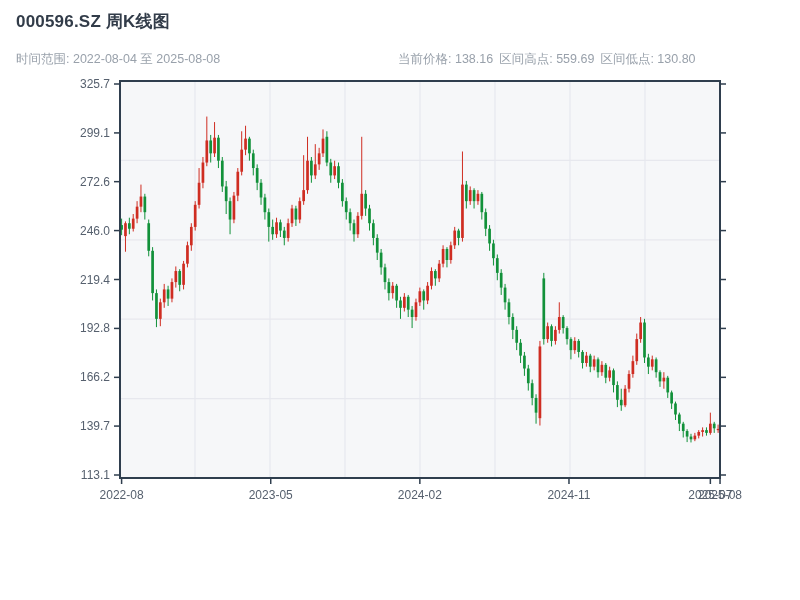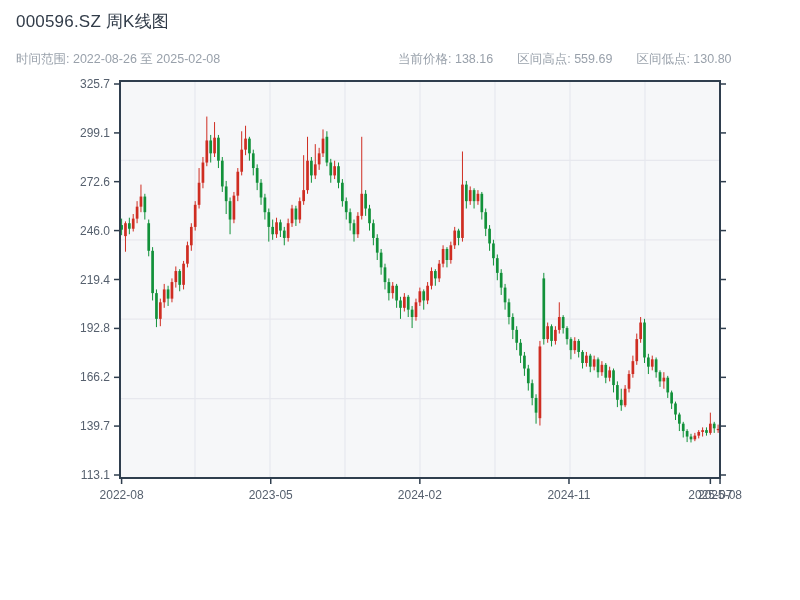--- a/index.html
+++ b/index.html
@@ -3,40 +3,40 @@
 <meta charset="utf-8">
 <style>
   html,body{margin:0;padding:0;}
   body{
     width:800px;height:600px;position:relative;overflow:hidden;
     background:#ffffff;
     font-family:"Liberation Sans","DejaVu Sans",sans-serif;
   }
   .page-title{
     position:absolute;left:16px;top:10px;margin:0;
-    font-size:17px;font-weight:400;color:#323c49;letter-spacing:.2px;
+    font-size:17px;font-weight:700;color:#323c49;letter-spacing:.2px;
   }
   .meta-left{
     position:absolute;left:16px;top:51px;
     font-size:12.5px;color:#99a1ab;
   }
   .meta-right{
     position:absolute;left:398px;top:51px;
-    display:flex;gap:24px;
+    display:flex;gap:6px;
     font-size:12.5px;color:#99a1ab;white-space:nowrap;
   }
   #chart-svg{position:absolute;left:0;top:0;}
   #chart-svg text{font-family:"Liberation Sans","DejaVu Sans",sans-serif;}
 </style>
 </head>
 <body>
 
 <div>
   <h1 class="page-title">000596.SZ 周K线图</h1>
-  <div class="meta-left">时间范围: 2022-08-26 至 2025-02-08</div>
+  <div class="meta-left">时间范围: 2022-08-04 至 2025-08-08</div>
   <div class="meta-right">
     <span>当前价格: 138.16</span>
     <span>区间高点: 559.69</span>
     <span>区间低点: 130.80</span>
   </div>
   <svg id="chart-svg" width="800" height="600">
       <rect x="120" y="81" width="600" height="397" fill="#f6f7f9"></rect>
       <line x1="120" x2="720" y1="160.4" y2="160.4" stroke="#e7e8ee" stroke-width="1.2"></line>
       <line x1="120" x2="720" y1="239.8" y2="239.8" stroke="#e7e8ee" stroke-width="1.2"></line>
       <line x1="120" x2="720" y1="319.2" y2="319.2" stroke="#e7e8ee" stroke-width="1.2"></line>

